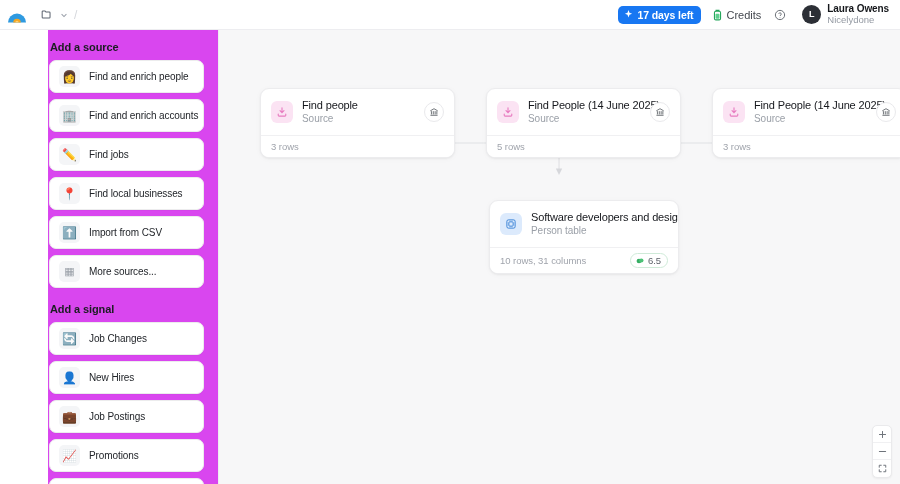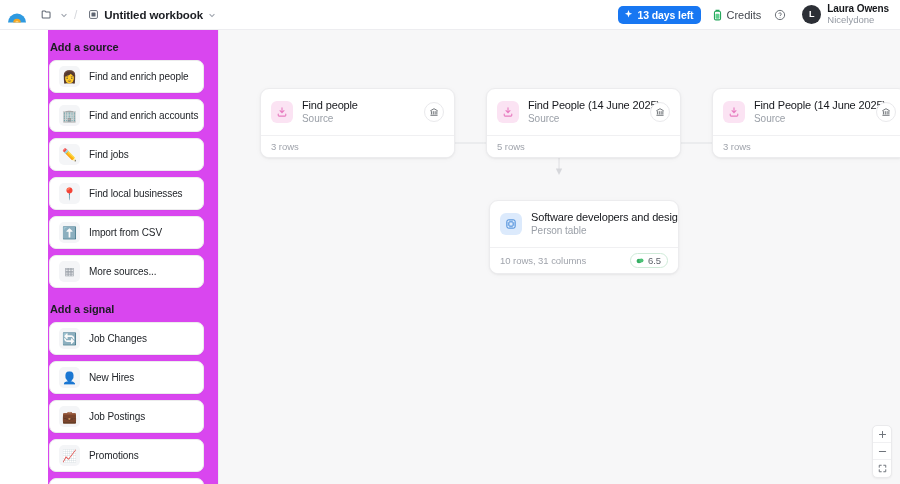--- a/index.html
+++ b/index.html
@@ -183,45 +183,31 @@
         <svg width="11" height="11" viewBox="0 0 14 14" fill="none" stroke="currentColor" stroke-width="1.3">
           <path d="M1.5 3.5a1 1 0 0 1 1-1h2.6l1.2 1.4h4.2a1 1 0 0 1 1 1v5.6a1 1 0 0 1-1 1H2.5a1 1 0 0 1-1-1z"></path>
         </svg>
       </div>
       <span class="chev">
         <svg width="8" height="8" viewBox="0 0 10 10" fill="none" stroke="currentColor" stroke-width="1.3">
             <path d="M2 4l3 3 3-3"></path>
           </svg>
       </span>
       <span class="slash">/</span>
-      <div class="wb-chip">
-        <span style="display:flex;color:#5d6470">
-          <svg width="11" height="11" viewBox="0 0 14 14" fill="none" stroke="currentColor" stroke-width="1.2">
-            <rect x="2" y="2" width="10" height="10" rx="1.6"></rect>
-              <rect x="4.4" y="4.4" width="5.2" height="5.2" rx="0.8" fill="currentColor" stroke="none"></rect>
-          </svg>
-        </span>
-        <span class="wb-title">Untitled workbook</span>
-        <span class="chev">
-          <svg width="8" height="8" viewBox="0 0 10 10" fill="none" stroke="currentColor" stroke-width="1.3">
-              <path d="M2 4l3 3 3-3"></path>
-            </svg>
-        </span>
-      </div>
     </div>
 
     <div class="spacer"></div>
 
     <div class="trial-badge">
       <span style="display:flex">
         <svg width="9" height="9" viewBox="0 0 10 10" fill="#ffffff">
             <path d="M5 0l1.1 3L9 4.1 6.1 5.2 5 8.2 3.9 5.2 1 4.1 3.9 3z"></path>
           </svg>
       </span>
-      <span>13 days left</span>
+      <span>17 days left</span>
     </div>
 
     <div class="credits">
       <span style="display:flex">
         <svg width="9" height="12" viewBox="0 0 10 13" fill="none" stroke="#23a55a" stroke-width="1.2">
           <rect x="1.6" y="2.3" width="6.8" height="9.6" rx="1.6"></rect>
           <path d="M3.4 2.3V1.4h3.2v.9"></path>
           <rect x="2.8" y="5" width="4.4" height="5.6" rx="0.9" fill="#5ed08d" stroke="none"></rect>
         </svg>
       </span>

